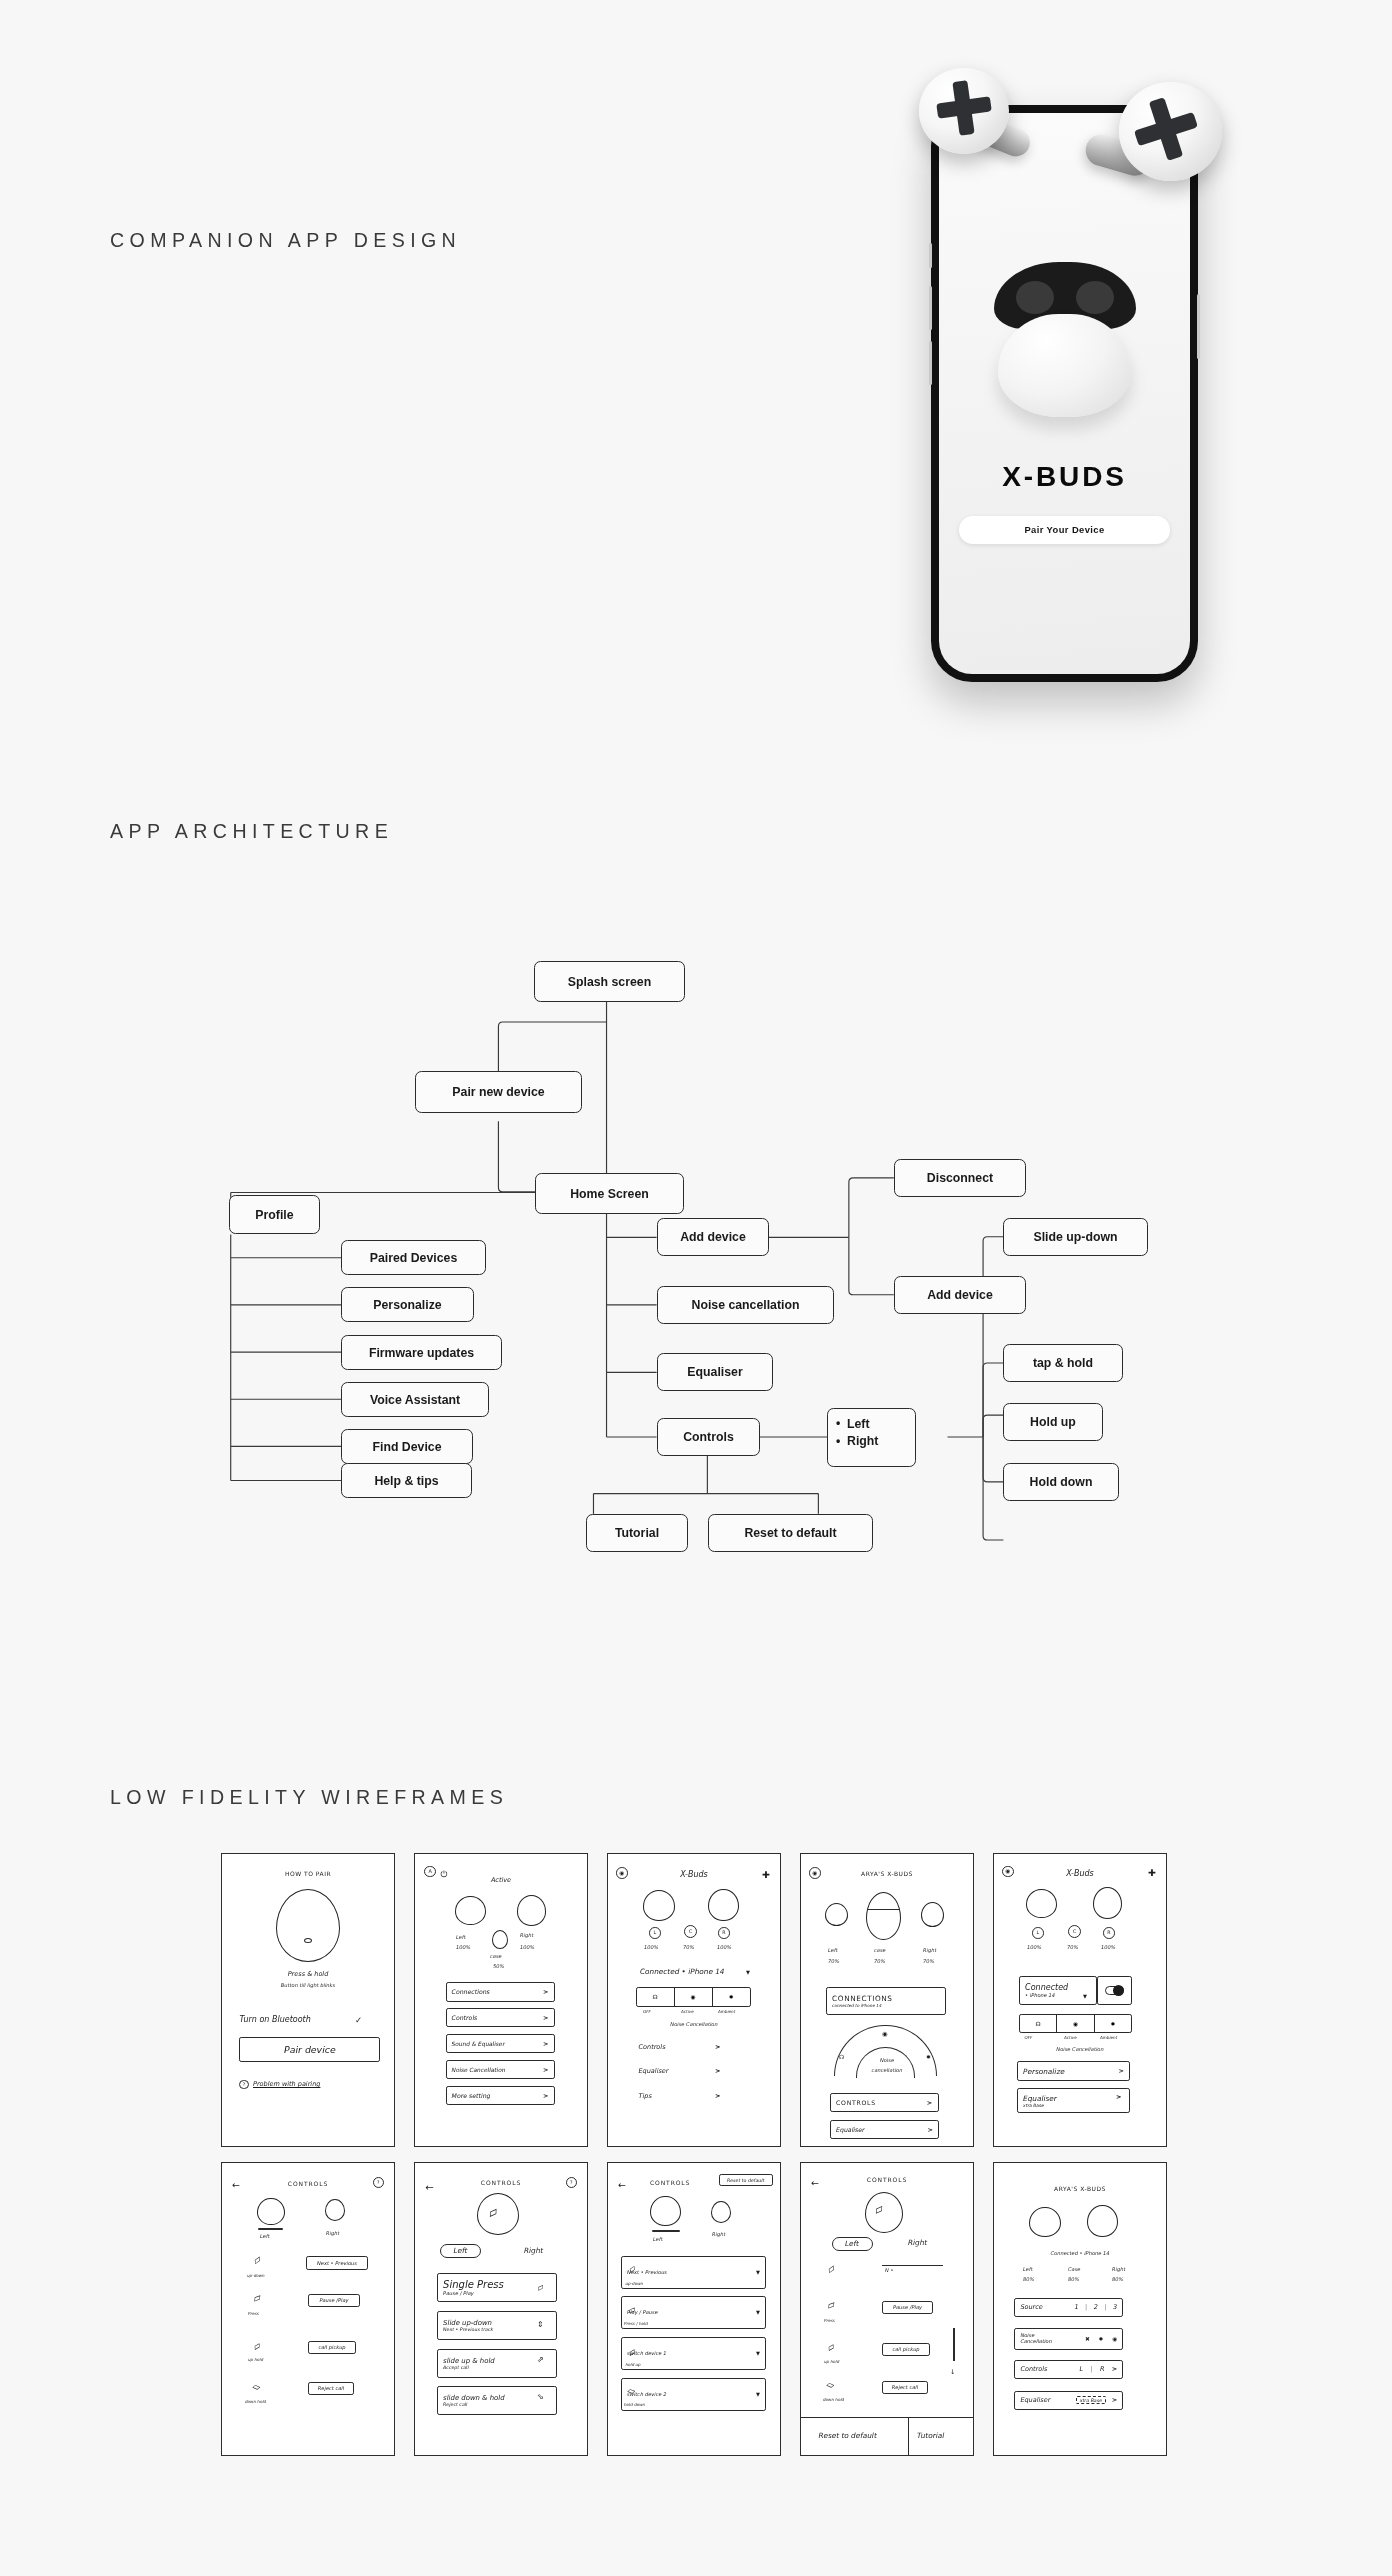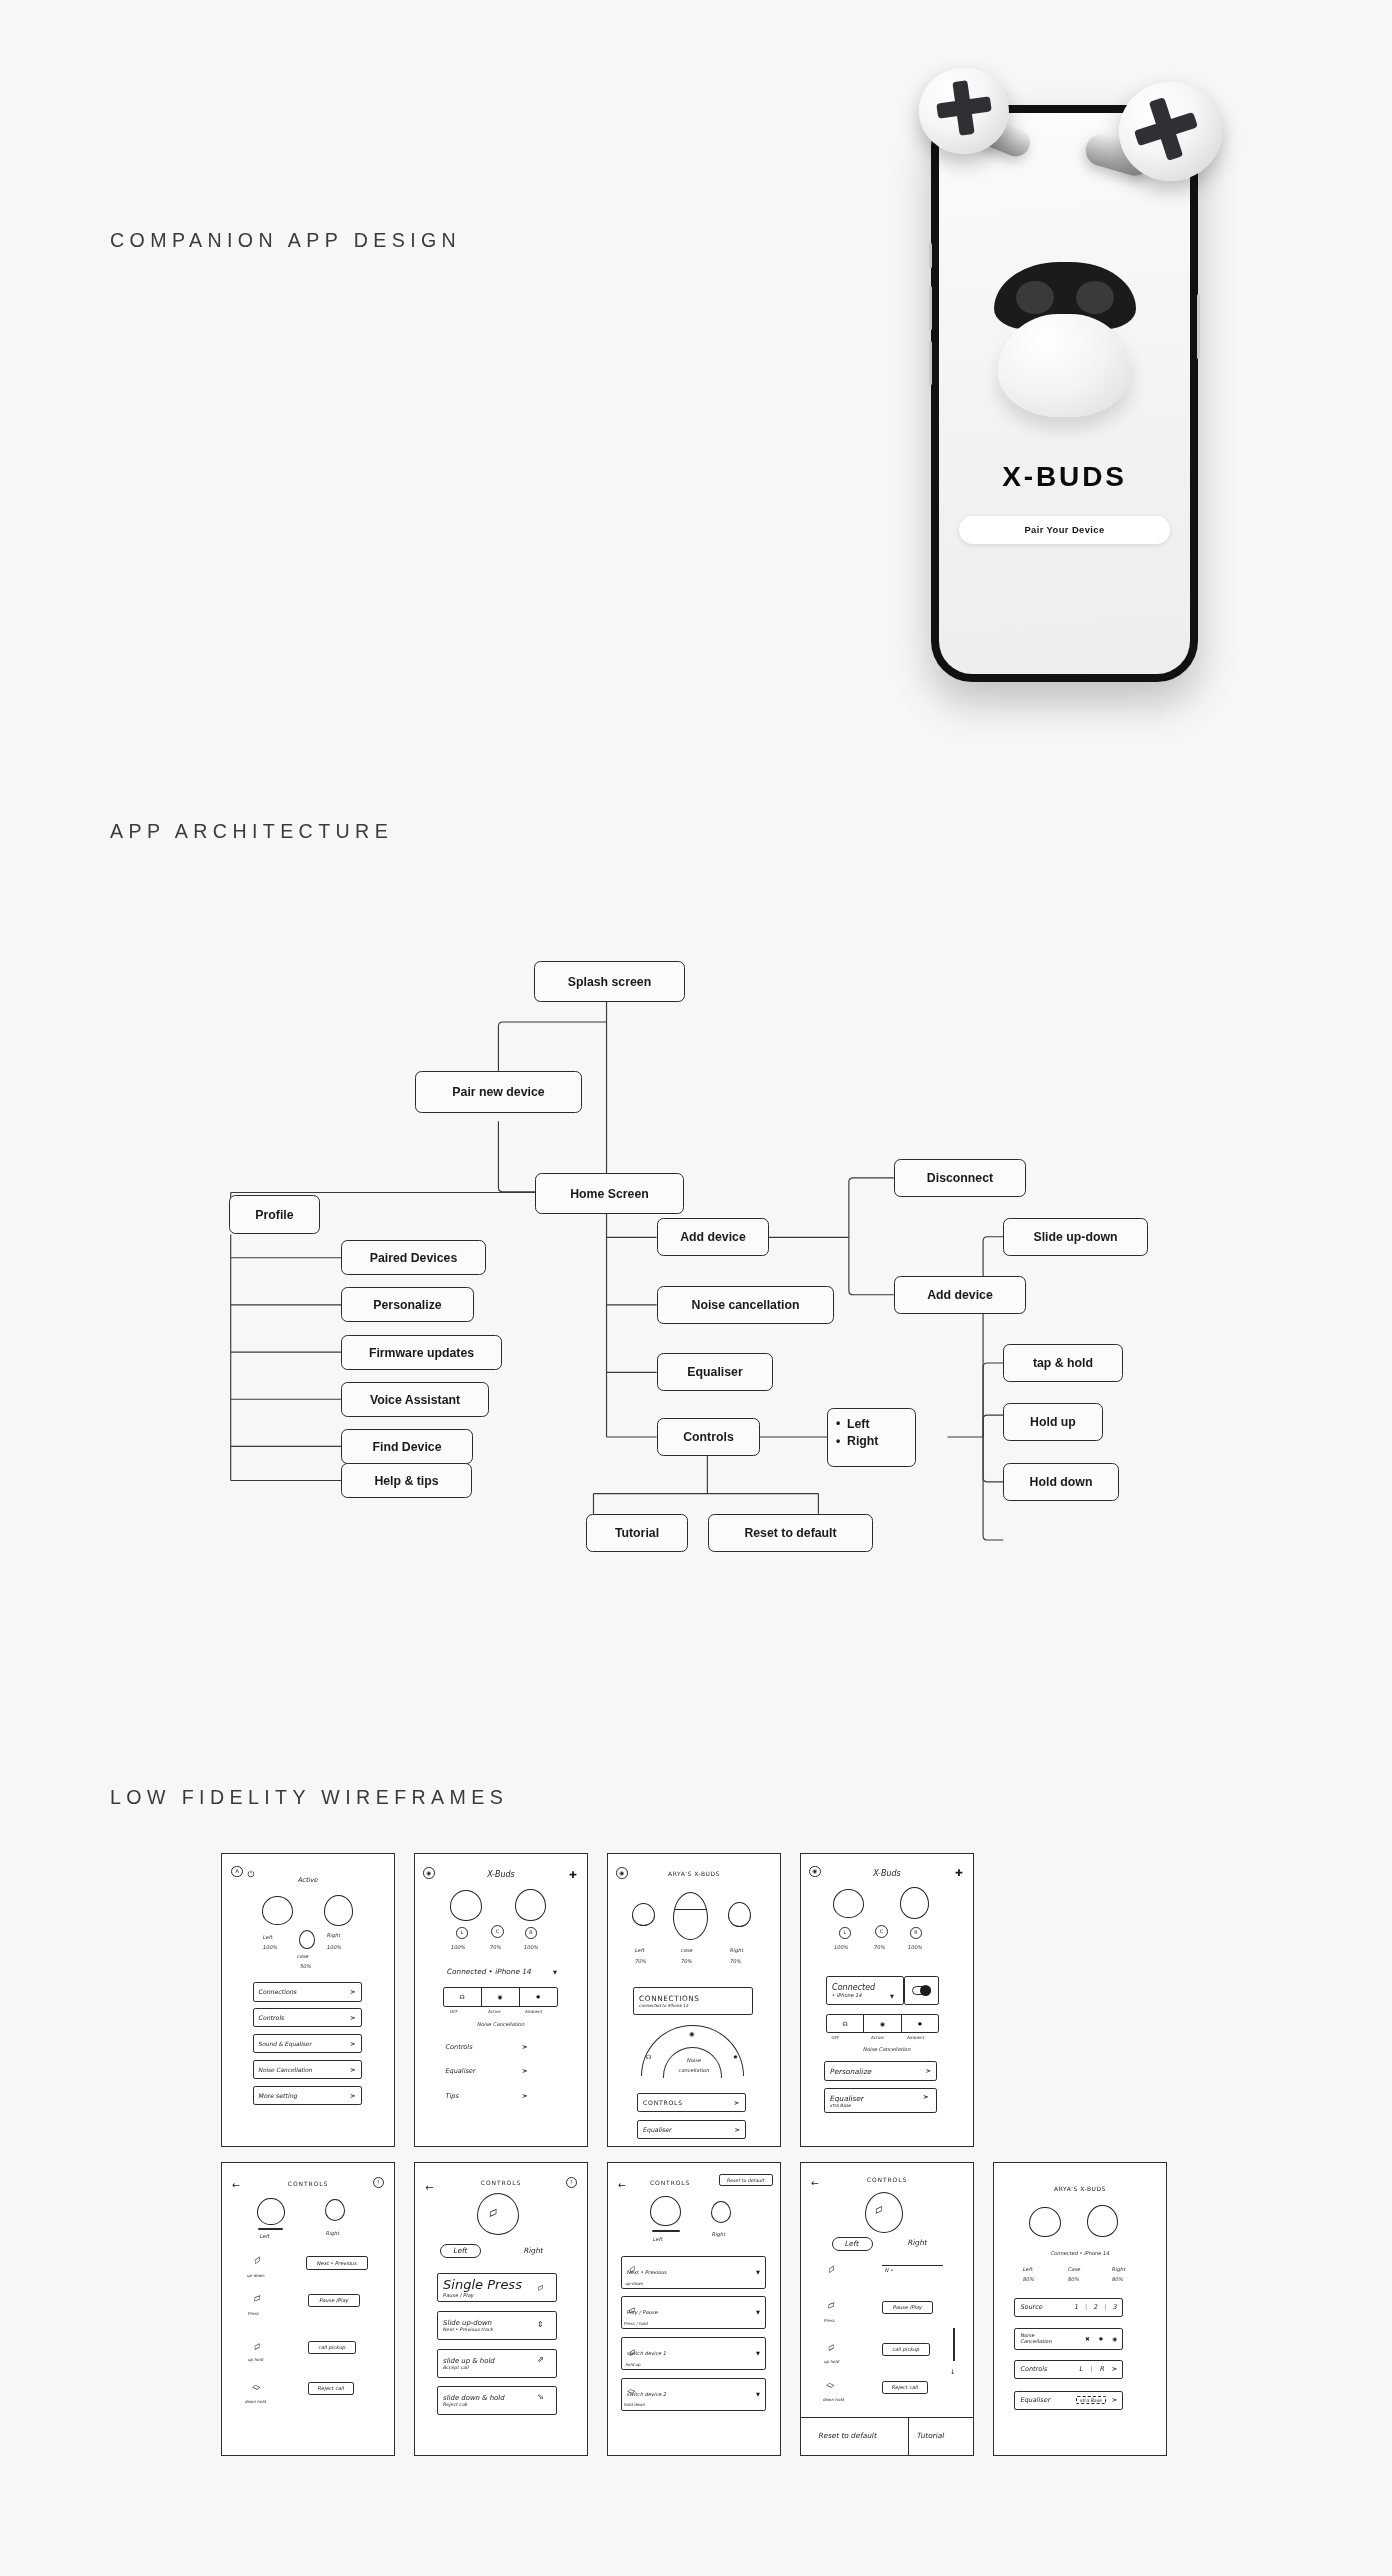--- a/index.html
+++ b/index.html
@@ -312,20 +312,32 @@
     <div class="node" style="left:586px;  top:585px; width:102px; height:38px;">Tutorial</div>
     <div class="node" style="left:708px;  top:585px; width:165px; height:38px;">Reset to default</div>
   </section>
 
   <div class="eyebrow wf-eyebrow">LOW FIDELITY WIREFRAMES</div>
 
   <section class="wf-grid">
 
     <div class="wf-row">
 
+      <div class="wf">
+        <div class="wf-t" style="left:0; right:0; top:16px; text-align:center;">HOW TO PAIR</div>
+        <div class="wf-oval" style="left:54px; top:35px; width:64px; height:73px;"></div>
+        <div class="wf-ring" style="left:82px; top:84px; width:8px; height:5.1px;"></div>
+        <div class="wf-h" style="left:0; right:0; top:116px; text-align:center;">Press &amp; hold</div>
+        <div class="wf-s" style="left:0; right:0; top:128px; text-align:center;">Button till light blinks</div>
+        <div class="wf-h" style="left:17.4px; top:161px; font-size:8px;">Turn on Bluetooth</div>
+        <div class="wf-t" style="left:133px; top:161px; font-size:8.7px;">✓</div>
+        <div class="wf-box" style="left:17.4px; top:183px; width:141px; height:25px; justify-content:center; font-size:9.4px;">Pair device</div>
+        <div class="wf-ring" style="left:17.4px; top:226px; width:9.4px; height:9.4px;">?</div>
+        <div class="wf-h" style="left:31px; top:226px; text-decoration:underline;">Problem with pairing</div>
+      </div>
 
       <div class="wf">
         <div class="wf-ring" style="left:9.4px; top:11.6px; width:11.6px; height:11.6px; font-size:5.1px;">A</div>
         <div class="wf-t" style="left:25.4px; top:14.5px; font-size:8.7px;">⏻</div>
         <div class="wf-h" style="left:0; right:0; top:22px; text-align:center;">Active</div>
         <div class="wf-oval" style="left:40px; top:42px; width:30.5px; height:29px;"></div>
         <div class="wf-oval" style="left:102px; top:41px; width:29px; height:30.5px;"></div>
         <div class="wf-s" style="left:41px; top:80px;">Left</div>
         <div class="wf-s" style="left:41px; top:90px;">100%</div>
         <div class="wf-oval" style="left:77px; top:76px; width:16px; height:19px;"></div>
@@ -495,21 +507,21 @@
       <div class="wf">
         <div class="wf-t" style="left:10.2px; top:19px; font-size:10.2px;">←</div>
         <div class="wf-t" style="left:0; right:0; top:16px; text-align:center; letter-spacing:0.9px;">CONTROLS</div>
         <div class="wf-ring" style="right:10.2px; top:14.5px; width:11px; height:11px;">?</div>
         <div class="wf-oval" style="left:62px; top:30.5px; width:42px; height:42px;"></div>
         <div class="wf-t" style="left:73px; top:42px; font-size:12.3px; transform:rotate(-25deg);">▱</div>
         <div class="wf-box" style="left:25px; top:81px; width:41px; height:14.5px; justify-content:center; border-radius:8.7px; font-size:7.3px;">Left</div>
         <div class="wf-h" style="left:109px; top:83px; font-size:7.3px;">Right</div>
 
         <div class="wf-box col" style="left:22px; top:110px; width:120px; height:29px;">
-          <span style="font-size:13px;">Single Press</span>
+          <span style="font-size:10px;">Single Press</span>
           <span style="font-size:5.1px;">Pause / Play</span>
         </div>
         <div class="wf-t" style="left:122px; top:119px; font-size:8.7px; transform:rotate(-25deg);">▱</div>
 
         <div class="wf-box col" style="left:22px; top:148px; width:120px; height:29px;">
           <span style="font-size:6.9px;">Slide up-down</span>
           <span style="font-size:4.7px;">Next • Previous track</span>
         </div>
         <div class="wf-t" style="left:122px; top:157px; font-size:8px;">⇕</div>
 

